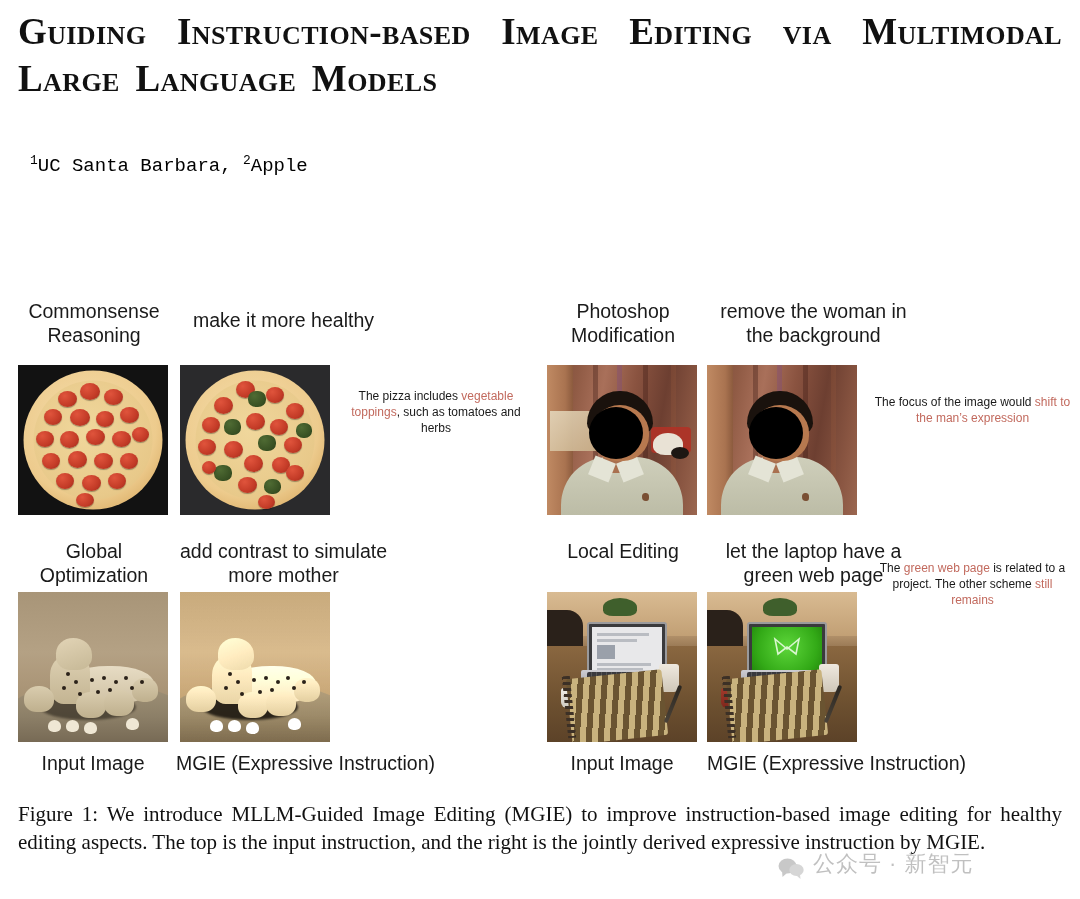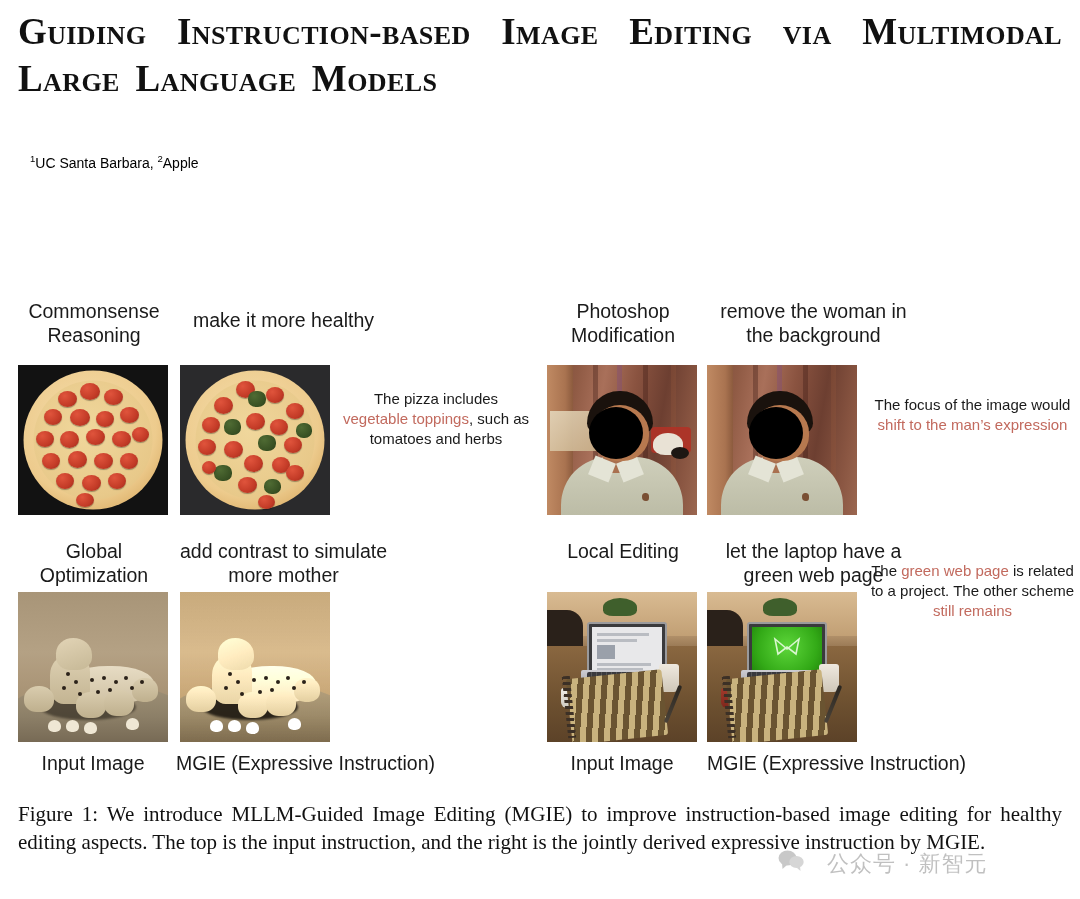--- a/index.html
+++ b/index.html
@@ -55,22 +55,22 @@
   .apple-glyph {
     display: inline-block;
     width: 13px;
     height: 17px;
     position: relative;
     vertical-align: -2px;
     margin-right: 4px;
   }
   .apple-glyph svg { display:block; }
   .affil-line {
-    font-family: Liberation Sans, sans-serif;
-    font-size: 14px;
+    font-family: Liberation Mono, monospace;
+    font-size: 19px;
     line-height: 1.2;
     margin: 3px 0 14px 0;
   }
   sup { font-size: 0.68em; vertical-align: super; line-height: 0; }
 
   
   .figure-area {
     position: absolute;
     left: 0;
     top: 295px;
@@ -111,21 +111,21 @@
   }
   .q-tr .aspect-label { left: 7px; }
   .q-tr .instruction-label { left: 166px; top: 5px; }
   .q-br .aspect-label { left: 7px; }
   .q-br .instruction-label { left: 166px; top: 5px; }
   .q-bl .instruction-label { top: 5px; }
 
   .expressive-label {
     position: absolute;
     font-family: "Liberation Sans", sans-serif;
-    font-size: 15px;
+    font-size: 12px;
     line-height: 1.32;
     text-align: center;
     color: #1a1a1a;
   }
   .q-tl .expressive-label { left: 340px; top: 94px; width: 192px; }
   .q-tr .expressive-label { left: 330px; top: 100px; width: 205px; }
   .q-bl .expressive-label { left: 332px; top: 28px; width: 205px; }
   .q-br .expressive-label { left: 330px; top: 26px; width: 205px; }
 
   .hl { color: #c26a5e; }
@@ -289,22 +289,22 @@
     color: #111;
   }
   .caption .lead { }
 
   
   .watermark {
     position: absolute;
     left: 778px;
     top: 849px;
     display: flex;
-    align-items: flex-start;
-    gap: 23px;
+    align-items: flex-end;
+    gap: 9px;
     opacity: .62;
   }
   .wm-icon { width: 26px; height: 22px; position: relative; }
   .wm-text {
     font-family: "Liberation Sans", sans-serif;
     font-size: 22px;
     color: #9b9b9b;
     letter-spacing: 1px;
   }
 </style>

